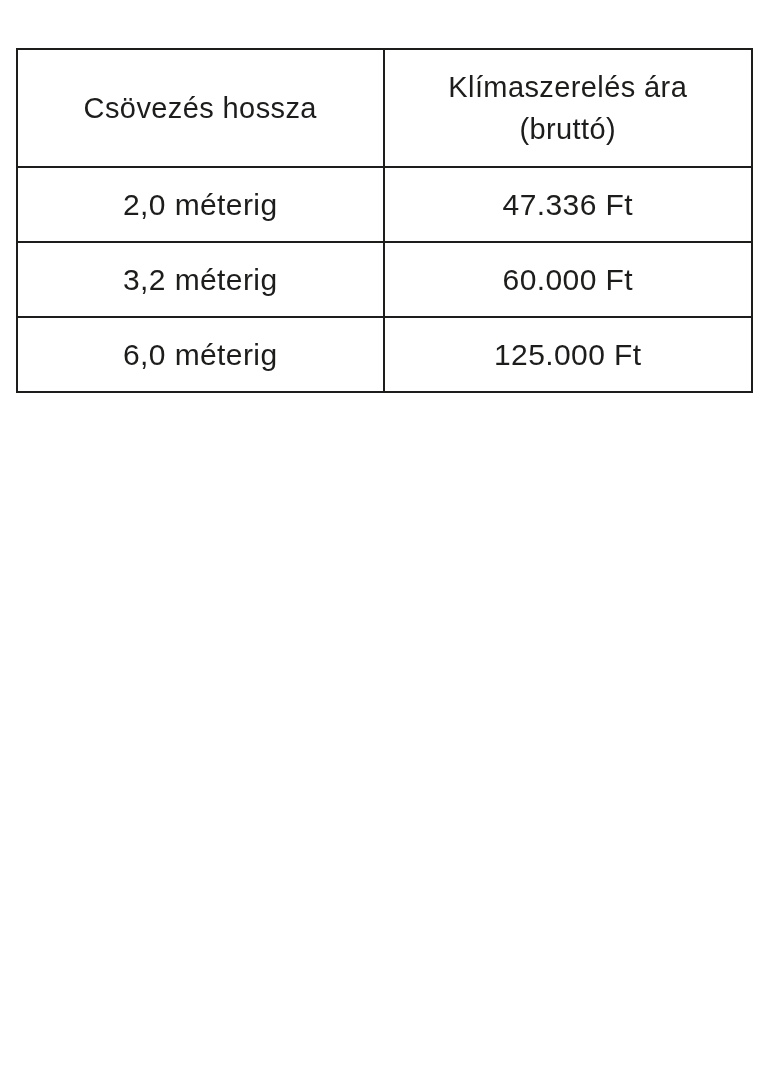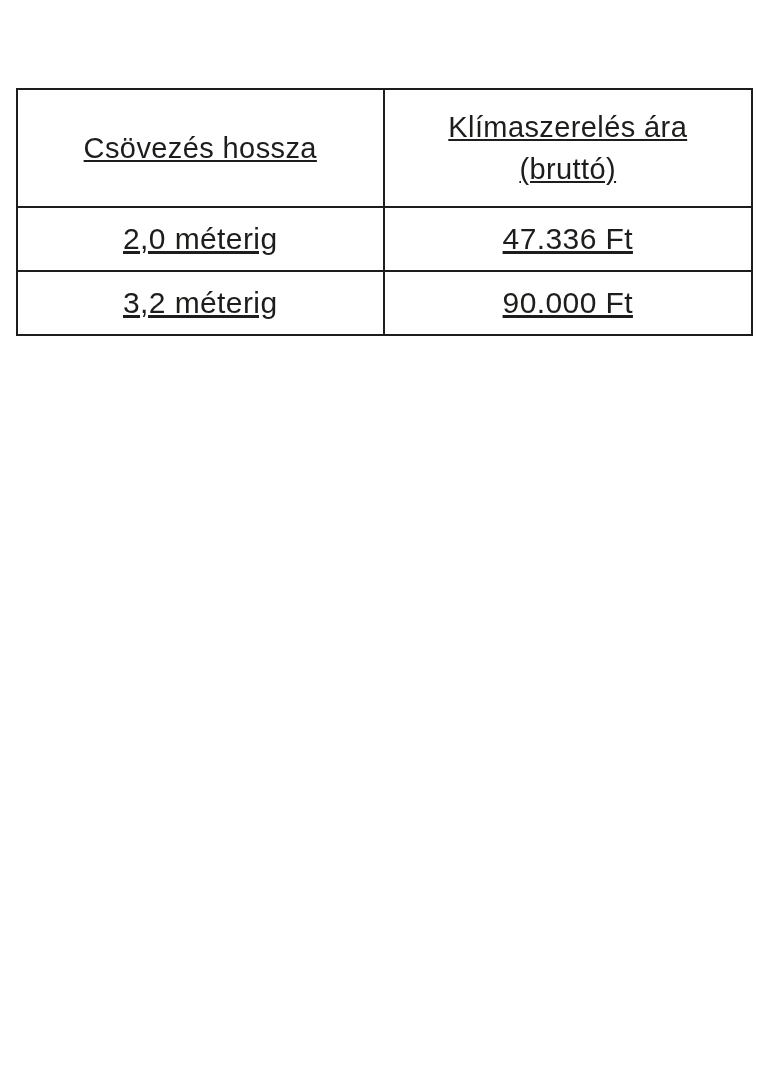--- a/index.html
+++ b/index.html
@@ -9,23 +9,22 @@
   body {
     width: 768px;
     height: 1086px;
     background: #ffffff;
     font-family: "Liberation Sans", sans-serif;
     color: #1d1d1b;
     overflow: hidden;
   }
   .table-wrap {
     width: 768px;
-    padding-top: 88px;
+    padding-top: 48px;
     box-sizing: border-box;
-    text-decoration: underline;
   }
   table.price-table {
     border-collapse: collapse;
     table-layout: fixed;
     width: 737px;
     margin: 0 auto;
     background: #ffffff;
   }
   table.price-table th,
   table.price-table td {
@@ -36,21 +35,21 @@
     letter-spacing: 0.4px;
     padding: 0 18px;
     box-sizing: border-box;
   }
   table.price-table thead th {
     height: 118px;
     font-size: 29px;
     line-height: 1.45;
   }
   table.price-table tbody td {
-    height: 64px;
+    height: 75px;
     font-size: 30px;
     white-space: nowrap;
   }
 </style>
 </head>
 <body>
 
 <div class="table-wrap">
   <table class="price-table">
     <thead>
@@ -60,24 +59,28 @@
       </tr>
     </thead>
     <tbody id="table-body">
   <tr>
     <td>2,0 méterig</td>
     <td>47.336 Ft</td>
   </tr>
 
   <tr>
     <td>3,2 méterig</td>
-    <td>90.000 Ft</td>
+    <td>60.000 Ft</td>
   </tr>
 
 
 
 
 
 
 
+  <tr>
+    <td>6,0 méterig</td>
+    <td>125.000 Ft</td>
+  </tr>
 </tbody>
   </table>
 </div>
 
 </body></html>

